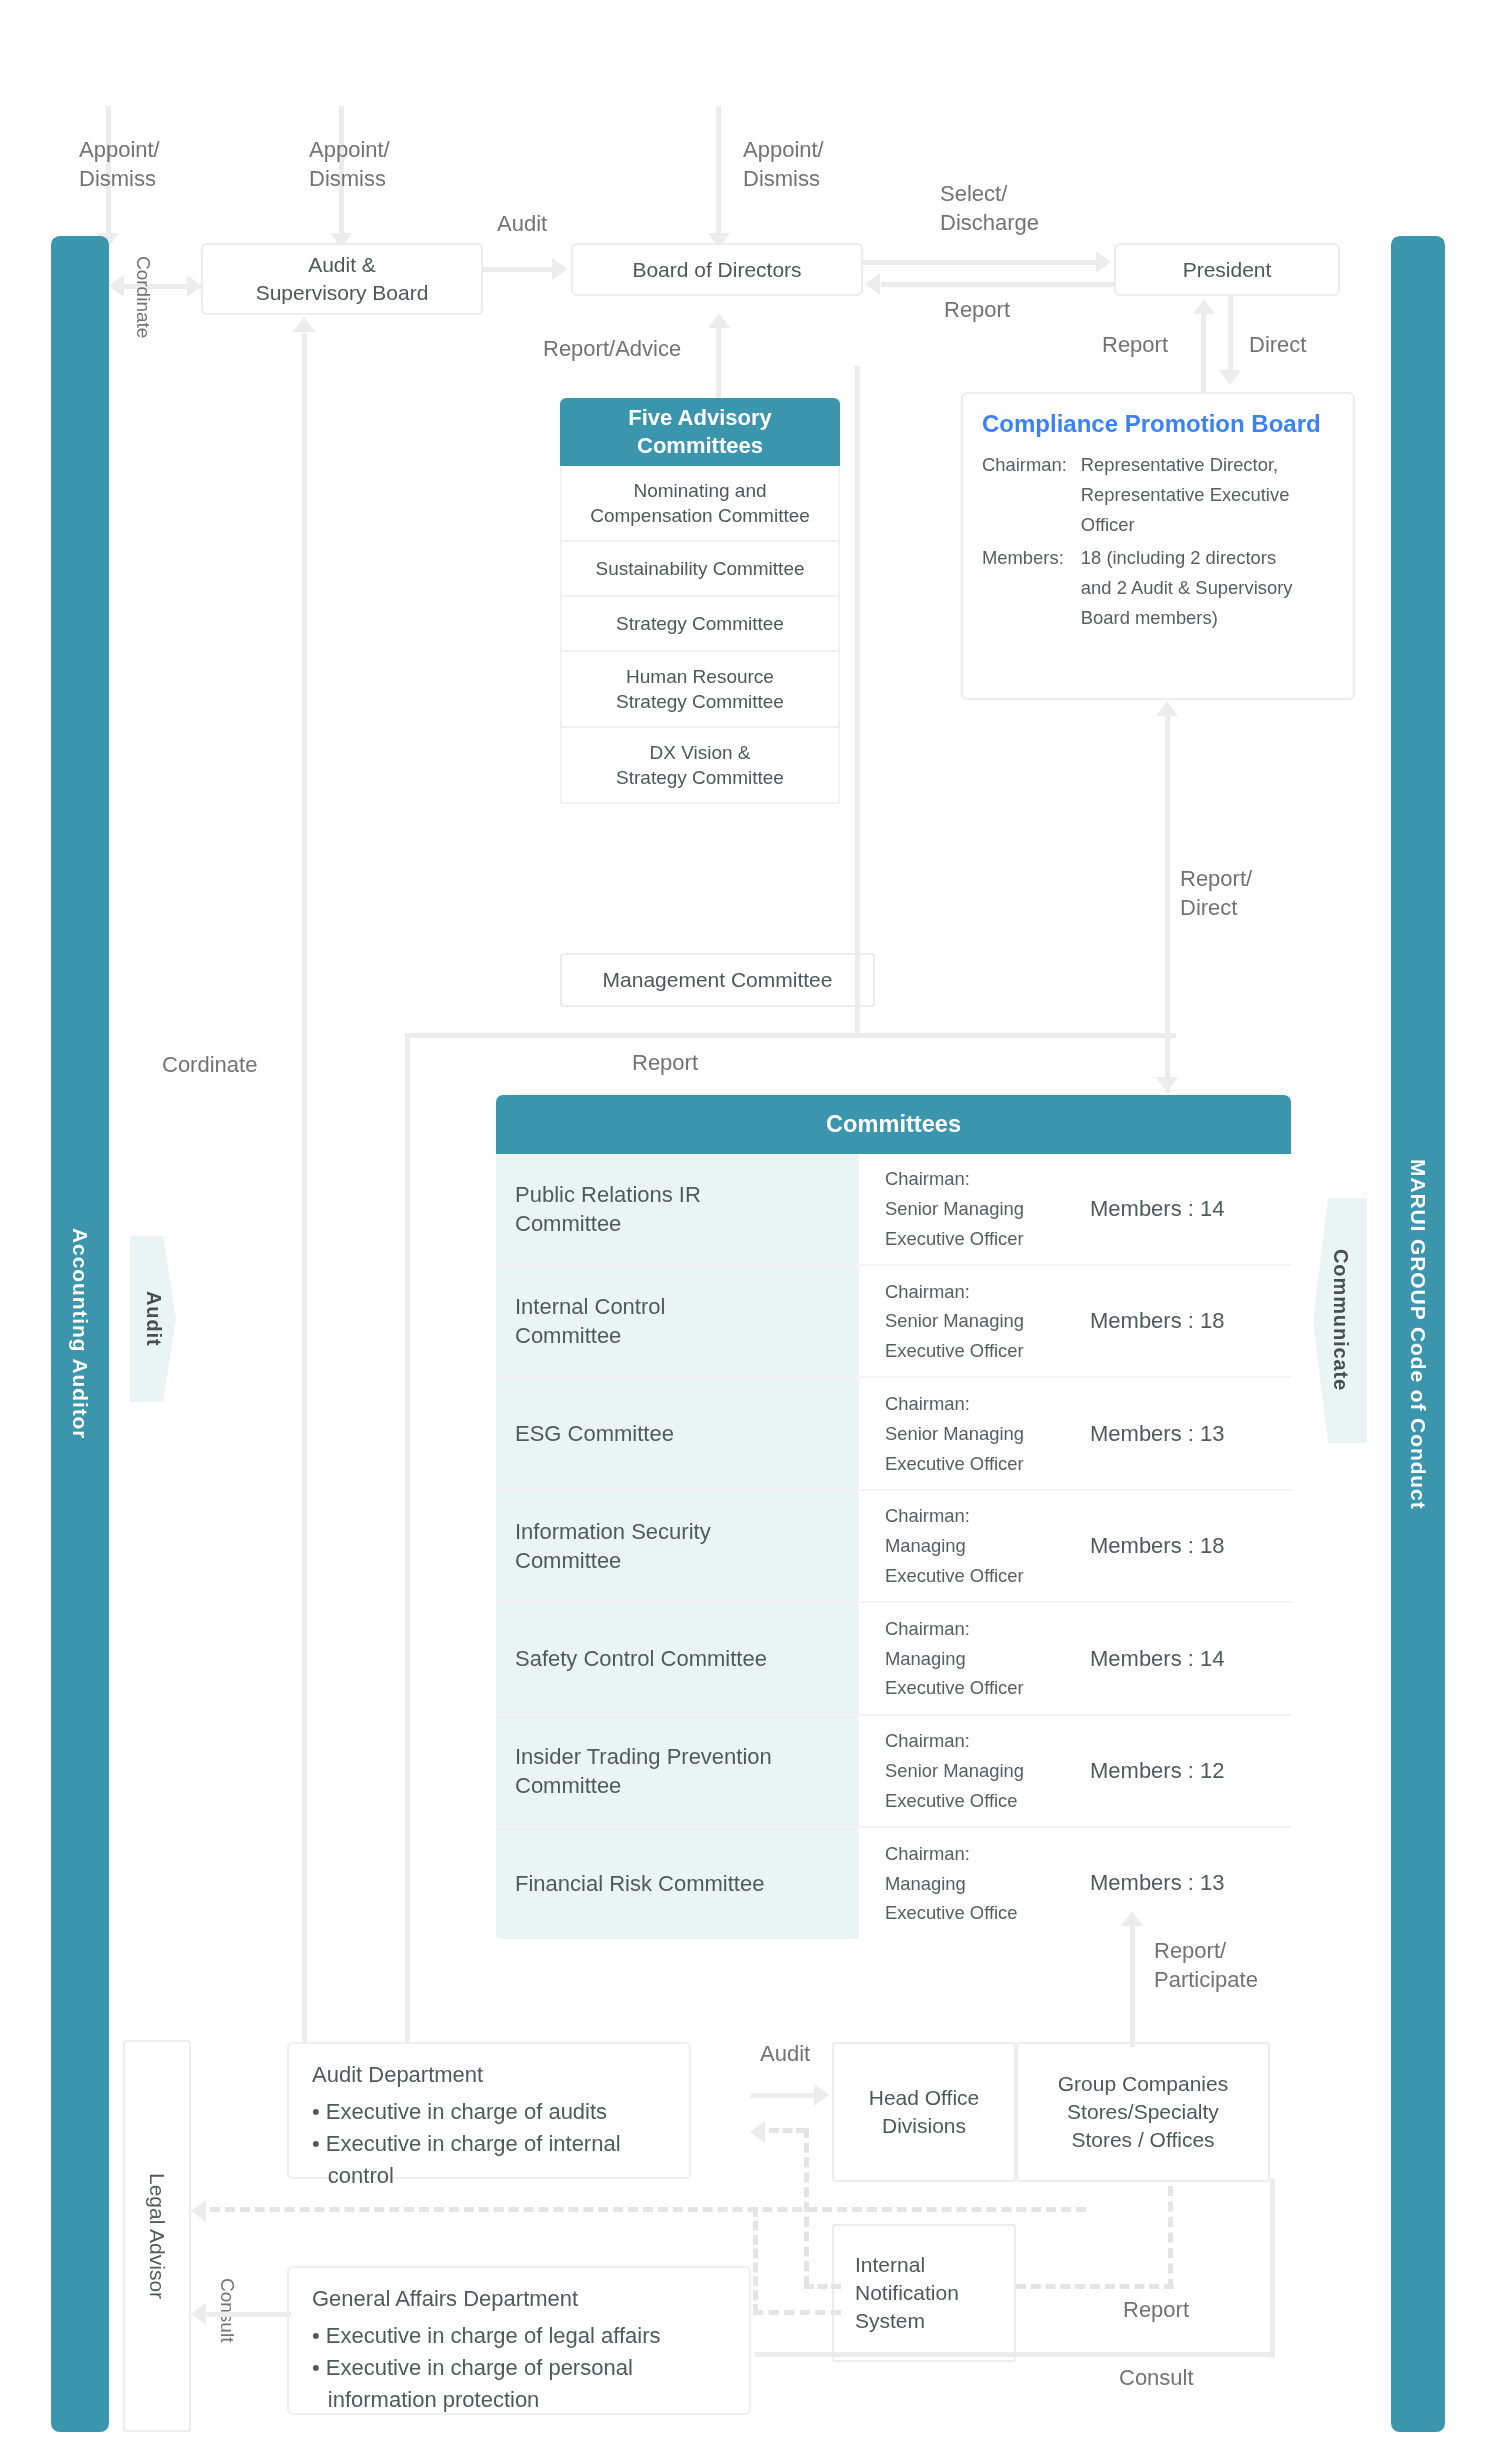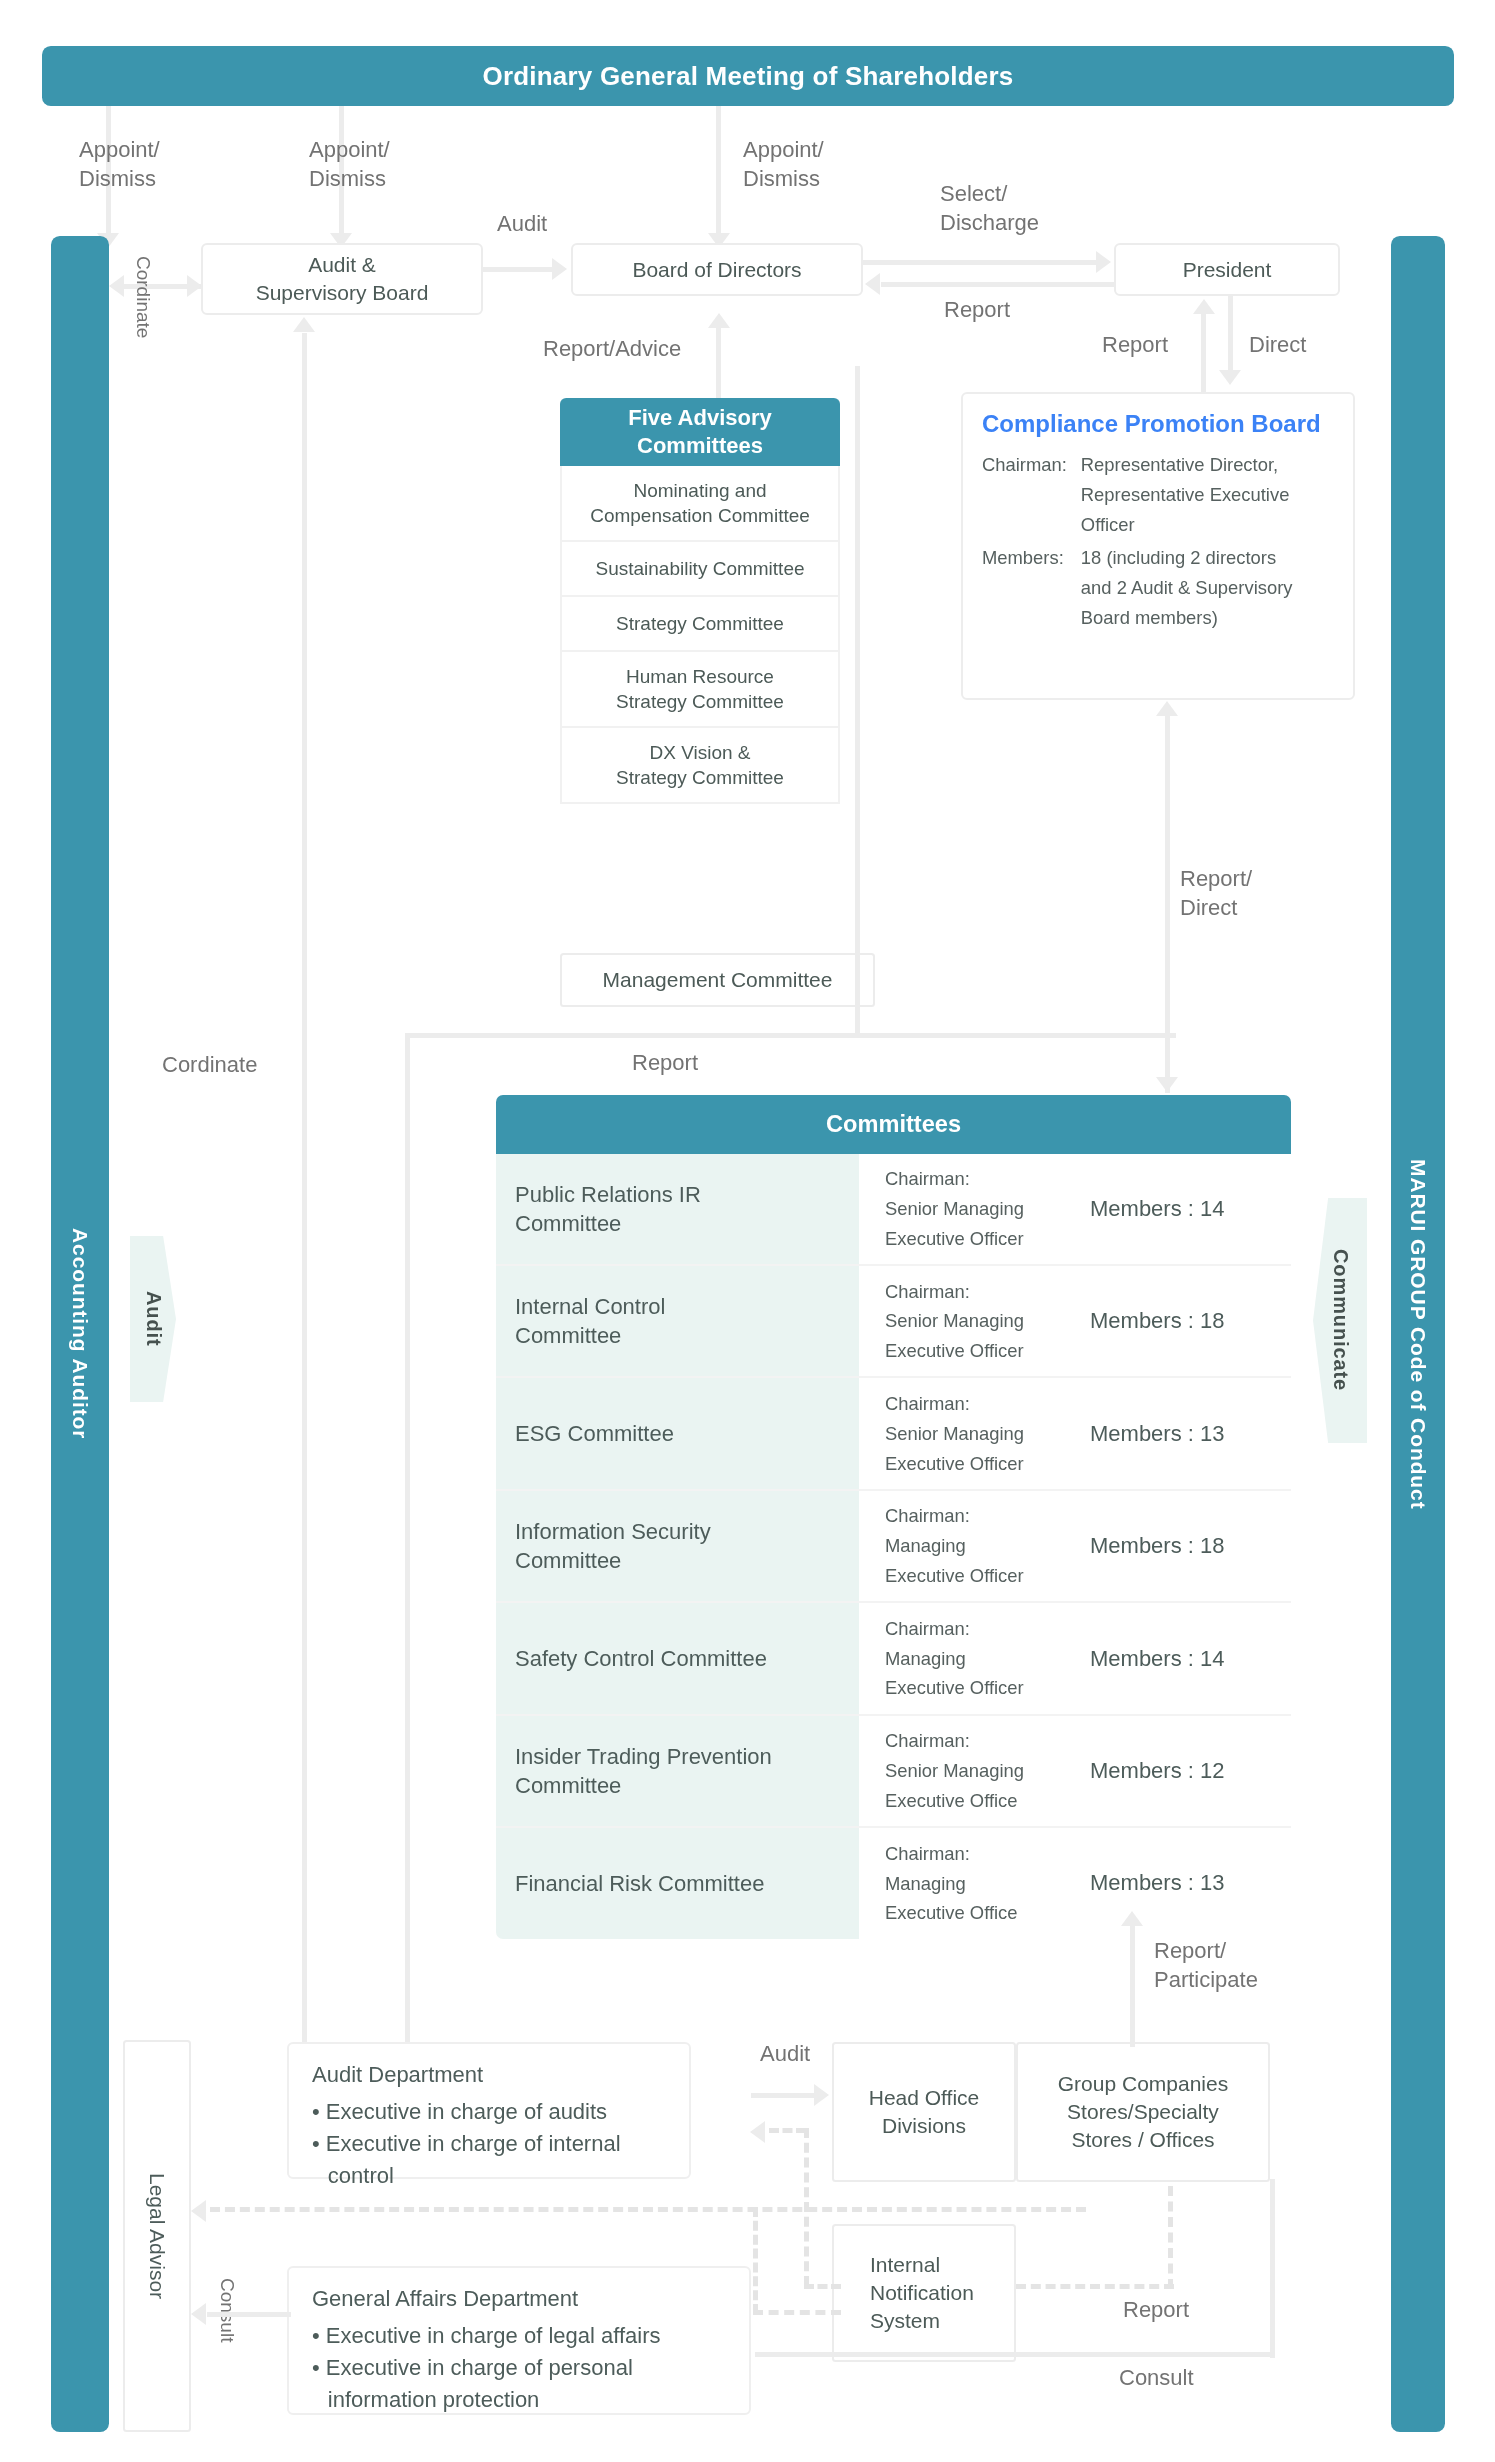--- a/index.html
+++ b/index.html
@@ -65,21 +65,20 @@
   .chev{background:#eaf4f2;display:flex;align-items:center;justify-content:center;}
   .chev span{writing-mode:vertical-rl;font-weight:bold;font-size:20px;color:#46514f;letter-spacing:0.9px;white-space:nowrap;}
   .chev.r{clip-path:polygon(0 0,72% 0,100% 50%,72% 100%,0 100%);}
   .chev.l{clip-path:polygon(100% 0,28% 0,0 50%,28% 100%,100% 100%);}
 </style>
 </head>
 <body>
 
 <div id="stage">
 
-  <div class="abs tealbar hdr" style="left:42px;top:46px;width:1412px;height:60px;">Ordinary General Meeting of Shareholders</div>
 
   <div class="abs ln lnv" style="left:106px;top:106px;height:134px;"></div>
   <div class="abs arr down" style="left:97px;top:233px;"></div>
 
   <div class="abs ln lnv" style="left:339px;top:106px;height:134px;"></div>
   <div class="abs arr down" style="left:330px;top:233px;"></div>
 
   <div class="abs ln lnv" style="left:716px;top:106px;height:134px;"></div>
   <div class="abs arr down" style="left:708px;top:233px;"></div>
 
@@ -309,21 +308,21 @@
     <span>Head Office
 Divisions</span>
   </div>
 
   <div class="abs box sq" style="left:1016px;top:2042px;width:254px;height:140px;white-space:pre-line;">
     <span>Group Companies
 Stores/Specialty
 Stores / Offices</span>
   </div>
 
-  <div class="abs box sq" style="left:832px;top:2224px;width:184px;height:138px;white-space:pre-line;text-align:left;justify-content:flex-start;padding-left:36px;">
+  <div class="abs box sq" style="left:832px;top:2224px;width:184px;height:138px;white-space:pre-line;text-align:left;justify-content:flex-start;padding-left:21px;">
     <span>Internal
 Notification
 System</span>
   </div>
 
   <div class="abs ln lnh" style="left:751px;top:2093px;width:65px;"></div>
   <div class="abs arr right" style="left:814px;top:2084px;"></div>
   <div class="abs lab" style="left:760px;top:2040px;">Audit</div>
 
   <div class="abs arr left" style="left:750px;top:2121px;"></div>

